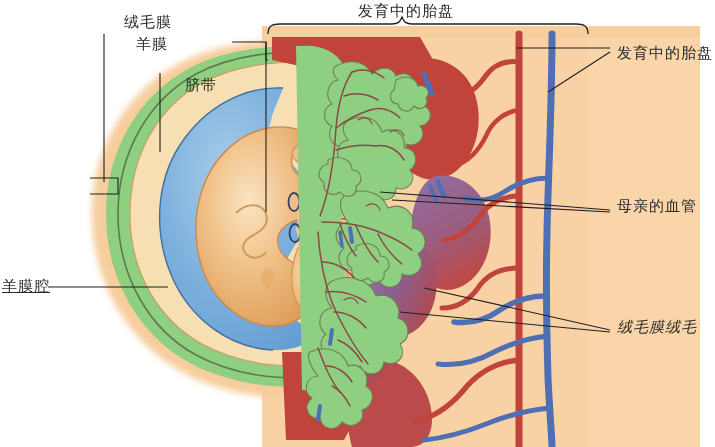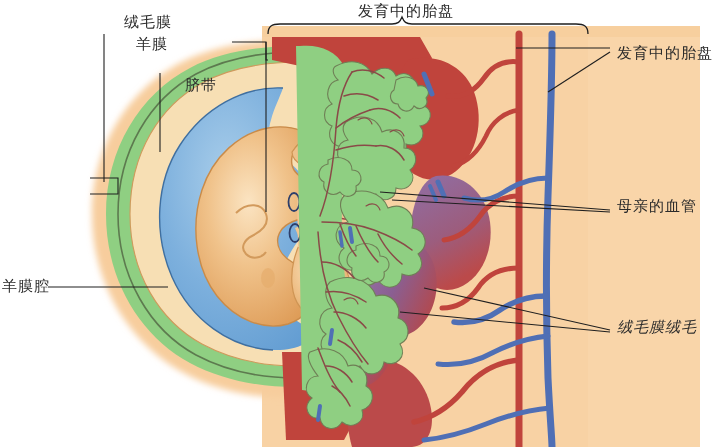--- a/index.html
+++ b/index.html
@@ -371,21 +371,21 @@
   </svg>
 
   <div class="lbl lbl-title" style="left:358px;top:4px;">发育中的胎盘</div>
 
   <div class="lbl" style="left:80px;top:15px;margin-left:44px;">绒毛膜</div>
 
   <div class="lbl" style="left:136px;top:37px;">羊膜</div>
 
   <div class="lbl" style="left:185px;top:34px;margin-top:44px;">脐带</div>
 
-  <div class="lbl" style="left:2px;top:279px;">羊膜腔</div>
+  <div class="lbl" style="left:2px;top:279px;text-decoration:underline;">羊膜腔</div>
 
   <div class="lbl" style="left:617px;top:46px;">发育中的胎盘</div>
 
   <div class="lbl" style="left:617px;top:199px;">母亲的血管</div>
 
   <div class="lbl" style="left:617px;top:320px;font-style:italic;">绒毛膜绒毛</div>
 
 </div>
 
 </body></html>

